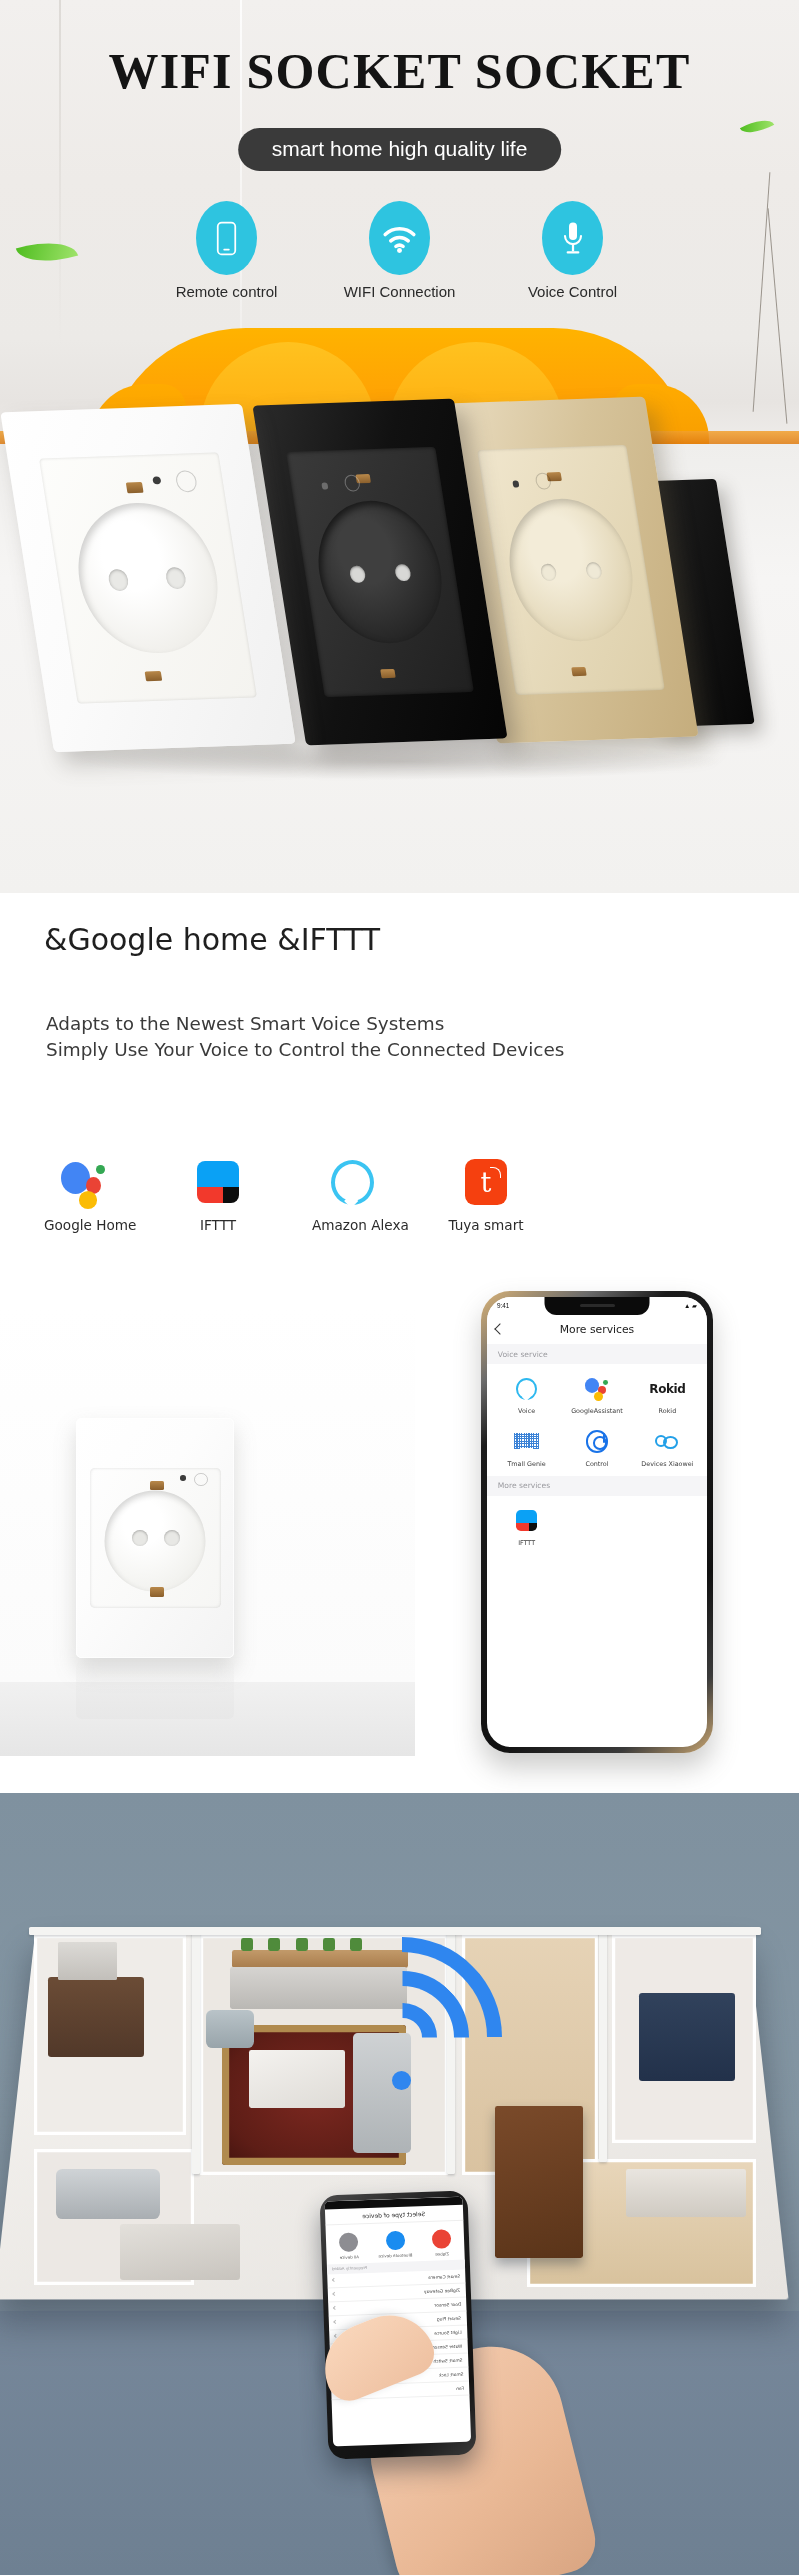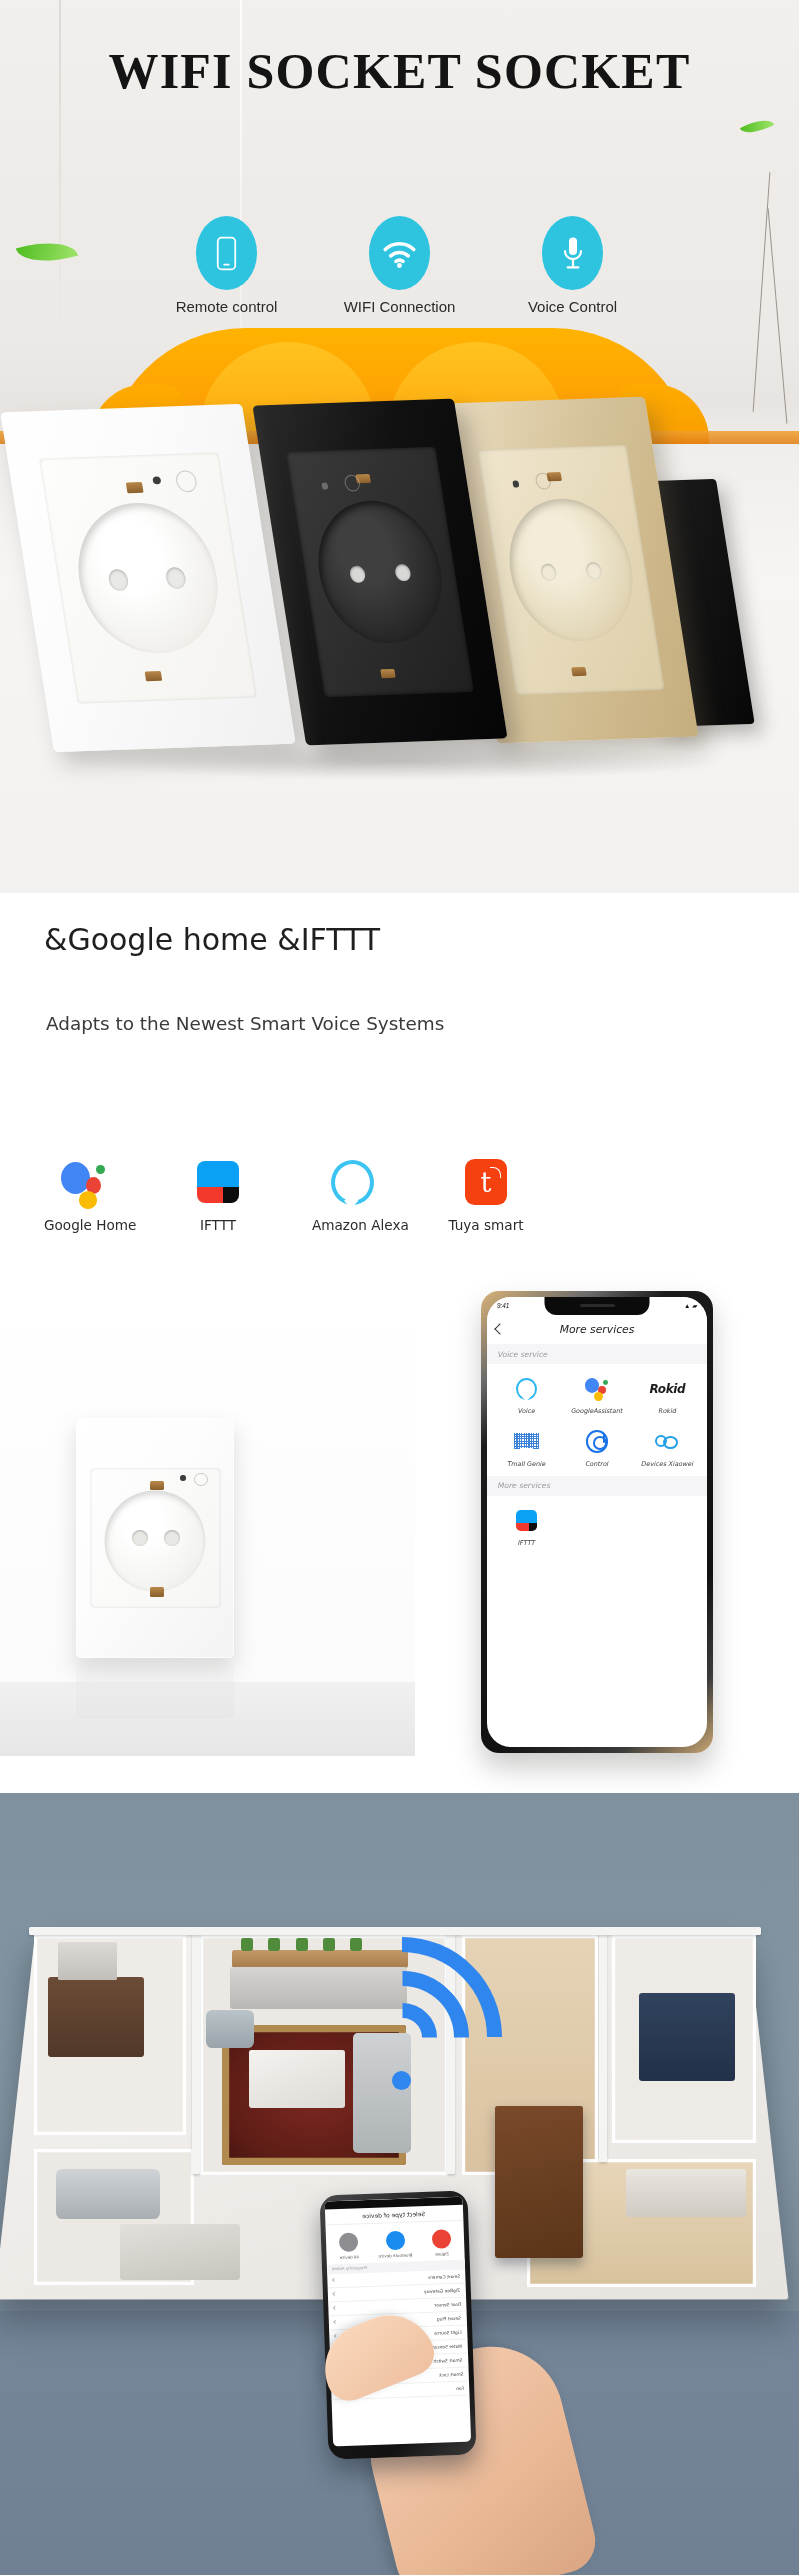--- a/index.html
+++ b/index.html
@@ -34,21 +34,21 @@
     font-weight: 700; font-size: 50px; letter-spacing: 1.2px;
     color: #141414;
   }
   .hero-pill {
     position: absolute; top: 128px; left: 50%; transform: translateX(-50%);
     background: #3a3a3a; color: #fff;
     padding: 8.8px 34px 10.4px; border-radius: 22.4px;
     font-size: 21px; white-space: nowrap;
   }
 
-  .features { position: absolute; top: 216px; left: 0; width: 799px;
+  .features { position: absolute; top: 201px; left: 0; width: 799px;
     display: flex; justify-content: center; gap: 45px; }
   .feature { width: 128px; text-align: center; }
   .feature-badge {
     width: 61px; height: 74px; margin: 0 auto;
     background: #2ec4e0; border-radius: 50%;
     display: flex; align-items: center; justify-content: center;
   }
   .feature-label { margin-top: 8px; font-size: 15px; color: #2a2a2a;
     font-family: "Liberation Sans", sans-serif; white-space: nowrap; }
 
@@ -193,22 +193,22 @@
     background:radial-gradient(ellipse at 38% 32%, #ffffff 22%, #f3f3f0 68%, #e6e5e1 100%);
     box-shadow: inset 1.6px 3.2px 6.4px rgba(0,0,0,.16); }
   .prod-refl { position:absolute; left:76px; top:352px; width:158px; height:59px;
     background:linear-gradient(180deg, rgba(230,230,230,.72), rgba(230,230,230,0));
     transform: scaleY(-1); border-radius:5.6px; }
 
   
   .phone { position:absolute; left:481px; top:398px; width:232px; height:462px;
     background:linear-gradient(140deg,#d8b277 0%, #6b6b6b 14%, #1b1b1b 24%,
       #111 72%, #3a3a3a 88%, #c9a672 100%);
-    border-radius:18px; padding:5.6px;
-    box-shadow: 0 14.4px 27px rgba(100,98,95,.32); font-style: italic; }
+    border-radius:29px; padding:5.6px;
+    box-shadow: 0 14.4px 27px rgba(100,98,95,.32); }
   .phone-screen { width:100%; height:100%; background:#fff; border-radius:24px;
     overflow:hidden; position:relative; }
   .notch { position:absolute; left:50%; transform:translateX(-50%); top:0;
     width:105px; height:18.4px; background:#0b0b0b; border-radius:0 0 12px 12px; z-index:4; }
   .notch-speaker { position:absolute; left:50%; transform:translateX(-50%); top:7.2px;
     width:35px; height:3.2px; border-radius:2.4px; background:#2a2a2a; }
   .statusbar { height:18.4px; display:flex; align-items:center;
     justify-content:space-between; padding:0 10.4px; font-size:6.4px; color:#111;
     background:#fff; position:relative; z-index:3; }
   .sb-right { display:flex; gap:2.4px; align-items:center; }
@@ -318,20 +318,21 @@
     <div class="wall-seam2"></div>
 
     <div class="leaf" style="left:17.6px; top:240px; width:58px; height:24px; transform:rotate(-16deg);"></div>
     <div class="leaf" style="left:8px; top:823px; width:62px; height:22.4px; transform:rotate(18deg);"></div>
     <div class="leaf" style="left:741px; top:120px; width:32px; height:12.8px; transform:rotate(-28deg);"></div>
     <div class="leaf" style="left:761px; top:511px; width:43px; height:17.6px; transform:rotate(22deg);"></div>
     <div class="twig" style="left:761px; top:172px; height:240px; transform:rotate(4deg);"></div>
     <div class="twig" style="left:777px; top:208px; height:216px; transform:rotate(-5deg);"></div>
 
     <h1 class="hero-title">WIFI SOCKET SOCKET</h1>
+    <div class="hero-pill">smart home high quality life</div>
 
     <div class="features">
 
       <div class="feature">
         <div class="feature-badge">
           <svg width="21" height="35" viewBox="0 0 26 44">
             <rect x="2" y="2" width="22" height="40" rx="5" fill="none" stroke="#fff" stroke-width="2.2"></rect>
             <rect x="9" y="35" width="8" height="2" rx="1" fill="#fff"></rect>
           </svg>
         </div>
@@ -415,20 +416,21 @@
       </div>
     </div>
   </section>
 
   <section class="compat">
     <div class="compat-h1">
       <div>&amp;Google home &amp;IFTTT</div>
     </div>
     <div class="compat-sub">
       <div>Adapts to the Newest Smart Voice Systems</div>
+      <div>Simply Use Your Voice to Control the Connected Devices</div>
     </div>
 
     <div class="logos">
 
       <div class="logo-cell">
         <div class="logo-mark">
           <div class="ga">
             <i class="blue"></i>
               <i class="red"></i>
               <i class="green"></i>

